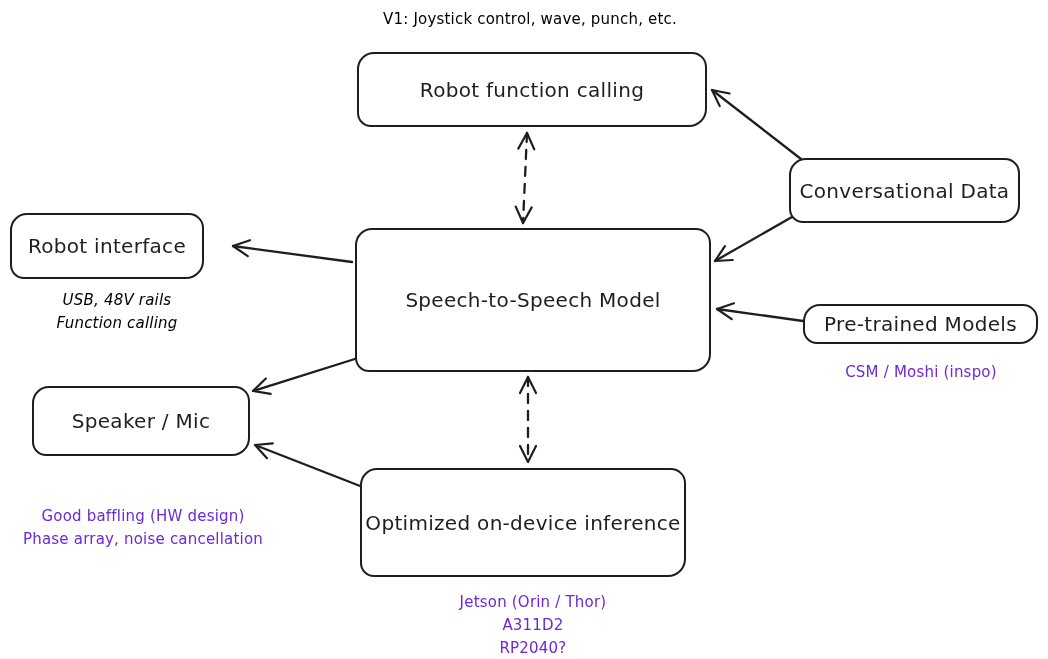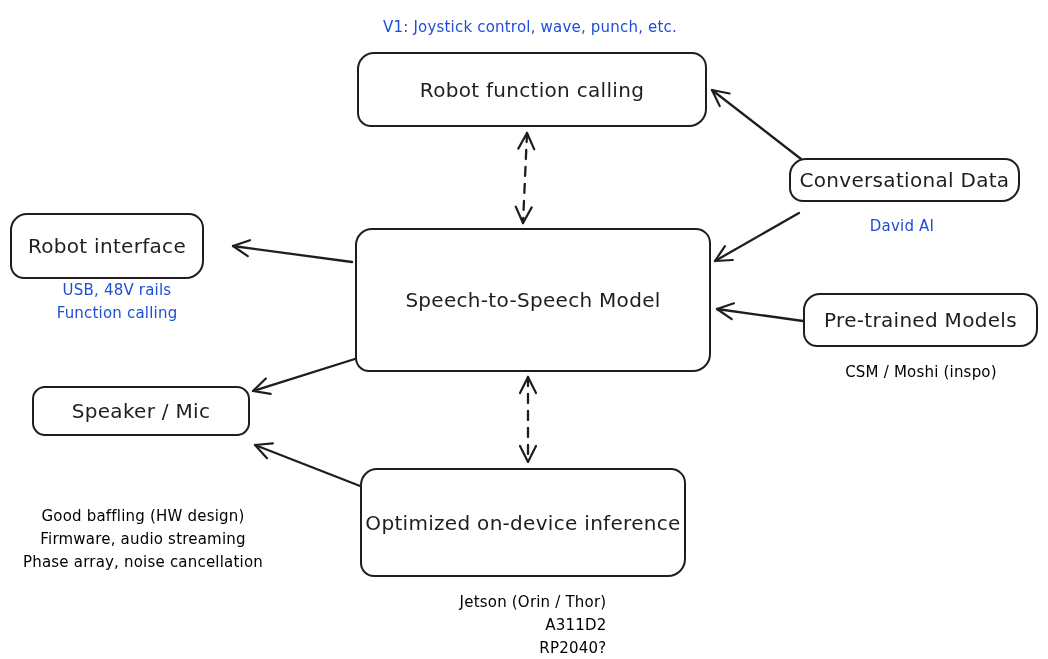--- a/index.html
+++ b/index.html
@@ -35,22 +35,22 @@
   .ann {
     position: absolute;
     transform: translateX(-50%);
     text-align: center;
     font-size: 15px;
     line-height: 23px;
     letter-spacing: 0.2px;
     white-space: nowrap;
     z-index: 1;
   }
-  .green { color: #1d4ed8; margin-top: 8px; }
-  .orange { color: #000000; }
+  .green { color: #000000; }
+  .orange { color: #6d28d9; }
 </style>
 </head>
 <body>
 
 <div class="canvas">
 
   <svg class="arrow-layer" viewBox="0 0 1048 659" xmlns="http://www.w3.org/2000/svg">
     <defs>
       <marker id="ah" viewBox="0 0 24 24" refX="21" refY="12" markerWidth="24" markerHeight="24" markerUnits="userSpaceOnUse" orient="auto-start-reverse">
         <path d="M5 4 L21 12 L5 20" fill="none" stroke="#1e1e1e" stroke-width="2.2" stroke-linecap="round" stroke-linejoin="round"></path>
@@ -62,50 +62,49 @@
     <path d="M803 321 L717 309" fill="none" stroke="#1e1e1e" stroke-width="2.3" stroke-linecap="round" marker-end="url(#ah)"></path>
     <path d="M352 262 L233 246" fill="none" stroke="#1e1e1e" stroke-width="2.3" stroke-linecap="round" marker-end="url(#ah)"></path>
     <path d="M358 358 L253 391" fill="none" stroke="#1e1e1e" stroke-width="2.3" stroke-linecap="round" marker-end="url(#ah)"></path>
     <path d="M378 493 L255 445" fill="none" stroke="#1e1e1e" stroke-width="2.3" stroke-linecap="round" marker-end="url(#ah)"></path>
     <path d="M527 133 L523 223" fill="none" stroke="#1e1e1e" stroke-width="2.3" stroke-dasharray="9 8" stroke-linecap="round" marker-start="url(#ah)" marker-end="url(#ah)"></path>
     <path d="M528 377 L528 462" fill="none" stroke="#1e1e1e" stroke-width="2.3" stroke-dasharray="9 8" stroke-linecap="round" marker-start="url(#ah)" marker-end="url(#ah)"></path>
   </svg>
 
   <div class="node" style="left:357px; top:52px; width:350px; height:75px;">Robot function calling</div>
 
-  <div class="node" style="left:789px; top:158px; width:231px; height:44px;">Conversational Data</div>
+  <div class="node" style="left:789px; top:158px; width:231px; height:65px;">Conversational Data</div>
 
   <div class="node" style="left:355px; top:228px; width:356px; height:144px;">Speech-to-Speech Model</div>
 
   <div class="node" style="left:10px; top:213px; width:194px; height:66px;">Robot interface</div>
 
-  <div class="node" style="left:32px; top:386px; width:218px; height:50px;border-radius:13px;">Speaker / Mic</div>
+  <div class="node" style="left:32px; top:386px; width:218px; height:70px;">Speaker / Mic</div>
 
-  <div class="node" style="left:803px; top:293px; width:235px; height:54px;">Pre-trained Models</div>
+  <div class="node" style="left:803px; top:304px; width:235px; height:40px;">Pre-trained Models</div>
 
   <div class="node" style="left:360px; top:468px; width:326px; height:109px;">Optimized on-device inference</div>
 
   <div class="ann green" style="left:530px; top:8px;">V1: Joystick control, wave, punch, etc.</div>
 
   <div class="ann green" style="left:902px; top:207px;">David AI</div>
 
-  <div class="ann green" style="left:117px; top:271px;">
+  <div class="ann green" style="left:117px; top:289px;font-style:italic;">
     <div>USB, 48V rails</div>
     <div>Function calling</div>
   </div>
 
   <div class="ann orange" style="left:143px; top:461px;margin-top:44px;">
     <div>Good baffling (HW design)</div>
-    <div>Firmware, audio streaming</div>
     <div>Phase array, noise cancellation</div>
   </div>
 
   <div class="ann" style="left:921px; top:361px;">
     <div class="orange">CSM / Moshi (inspo)</div>
   </div>
 
-  <div class="ann orange" style="left:533px; top:591px;text-align:right;">
+  <div class="ann orange" style="left:533px; top:591px;">
     <div>Jetson (Orin / Thor)</div>
     <div>A311D2</div>
     <div>RP2040?</div>
   </div>
 
 </div>
 
 </body></html>

